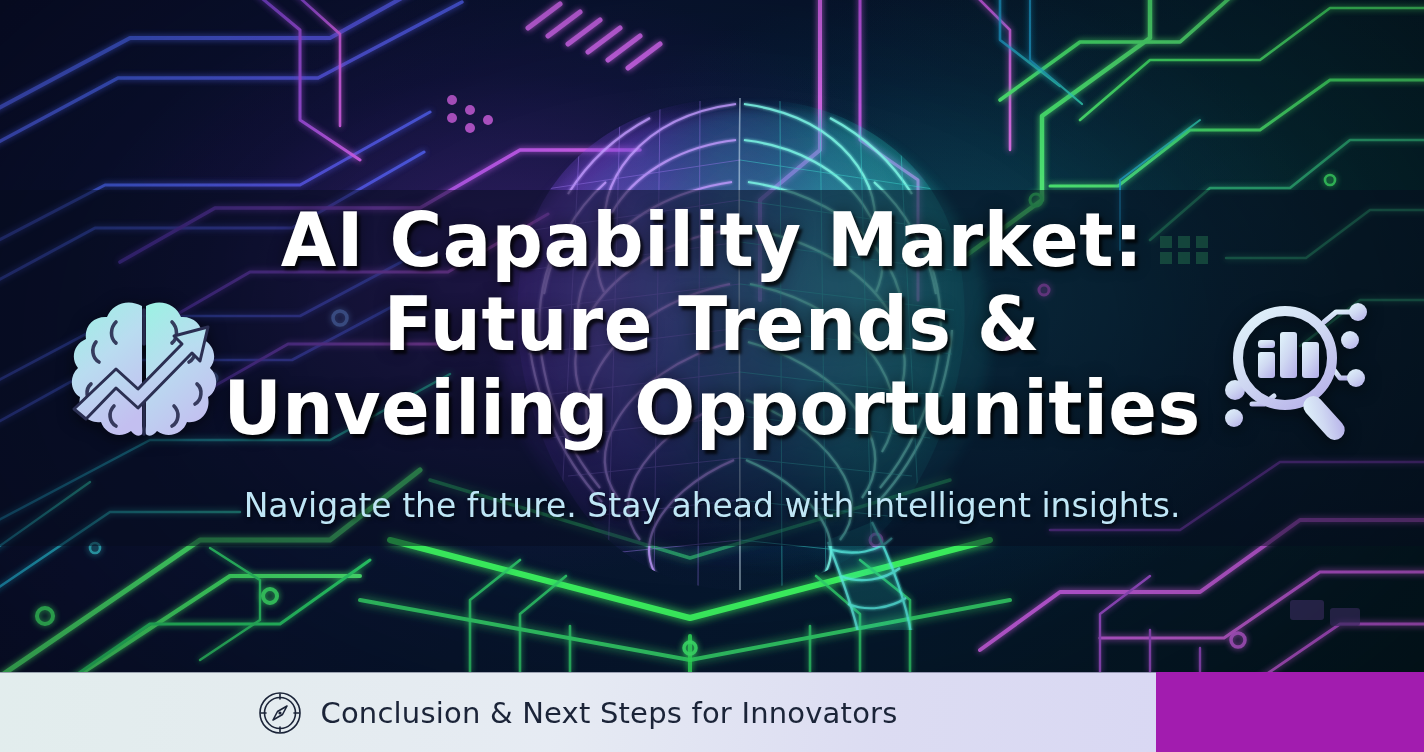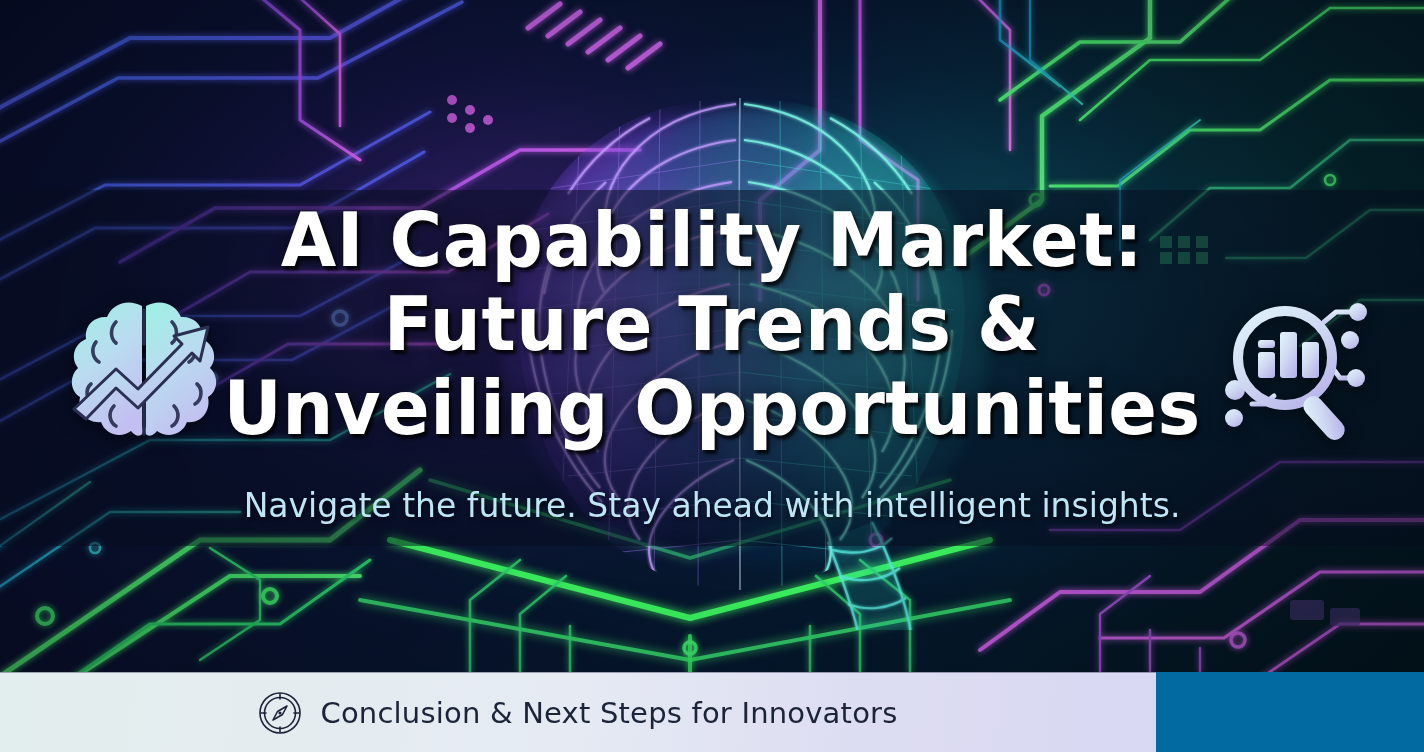--- a/index.html
+++ b/index.html
@@ -6,21 +6,21 @@
     margin: 0;
     padding: 0;
     background: #000;
   }
   #slide {
     position: relative;
     width: 1424px;
     height: 752px;
     overflow: hidden;
     font-family: "DejaVu Sans", sans-serif;
-    background: #0369a1;
+    background: #a21caf;
   }
 
   
   .bg-layer {
     position: absolute;
     left: 0; top: 0;
     width: 1424px;
     height: 672px;
     overflow: hidden;
   }

